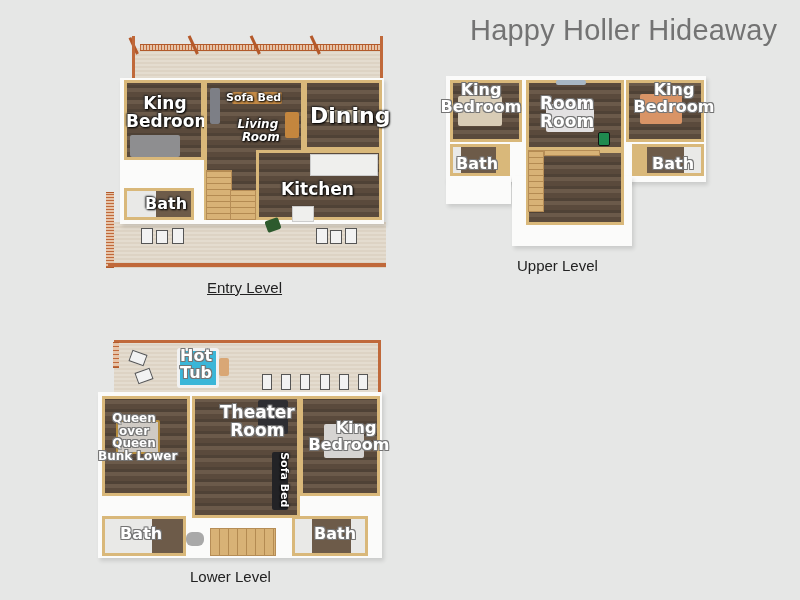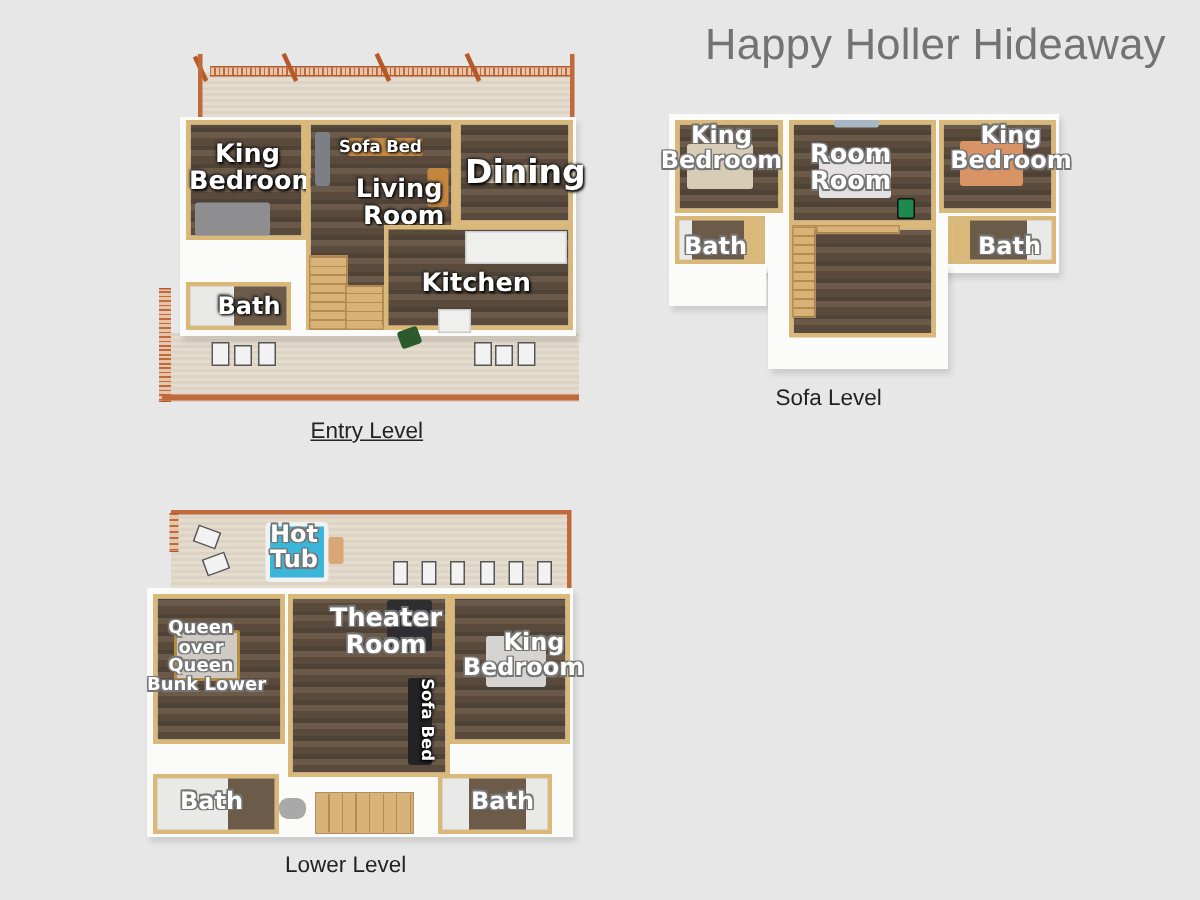--- a/index.html
+++ b/index.html
@@ -104,21 +104,21 @@
   <div class="room bath" style="left:124px;top:188px;width:70px;height:32px;">
       <div class="tile"></div>
     </div>
   <div class="label" style="left:145px;top:196px;font-size:16px;">Bath</div>
 
   <div class="room" style="left:204px;top:80px;width:100px;height:140px;"></div>
   <div class="furn" style="left:232px;top:92px;width:50px;height:12px;background:#c48a45;"></div>
   <div class="furn" style="left:210px;top:88px;width:10px;height:36px;background:#7d7f86;"></div>
   <div class="furn" style="left:285px;top:112px;width:14px;height:26px;background:#c4863e;"></div>
   <div class="label" style="left:226px;top:92px;font-size:11px;">Sofa Bed</div>
-  <div class="label" style="left:236px;top:118px;font-size:17px;">
+  <div class="label" style="left:236px;top:118px;font-size:12px;font-style:italic;">
     <div>Living</div>
     <div style="margin-left:6px;">Room</div>
   </div>
 
   <div class="stairs" style="left:206px;top:170px;width:26px;height:50px;"></div>
   <div class="stairs" style="left:230px;top:190px;width:26px;height:30px;"></div>
 
   <div class="room" style="left:304px;top:80px;width:78px;height:70px;"></div>
   <div class="furn" style="left:322px;top:110px;width:42px;height:12px;background:#d6c6a9;"></div>
   <div class="label" style="left:310px;top:104px;font-size:22px;">Dining</div>
@@ -174,21 +174,21 @@
   <div class="label outline" style="left:624px;top:82px;font-size:16px;width:100px;">
     <div>King</div>
     <div>Bedroom</div>
   </div>
 
   <div class="room bath" style="left:632px;top:144px;width:72px;height:32px;">
       <div class="tile" style="background:linear-gradient(90deg,#d9b87a 0 18%,#6d5b49 18% 75%,#e9e9e7 75% 100%);"></div>
     </div>
   <div class="label outline" style="left:652px;top:156px;font-size:16px;">Bath</div>
 </div>
-<div class="level-caption" style="left:517px;top:257px;">Sofa Level</div>
+<div class="level-caption" style="left:517px;top:257px;">Upper Level</div>
 
 <div class="plan" style="left:0;top:0;width:400px;height:600px;">
 
   <div class="deck" style="left:114px;top:340px;width:266px;height:54px;"></div>
   <div class="rail" style="left:114px;top:340px;width:266px;height:3px;"></div>
   <div class="rail" style="left:378px;top:340px;width:3px;height:54px;"></div>
   <div class="rail-mesh" style="left:113px;top:342px;width:6px;height:26px;background:repeating-linear-gradient(0deg,#c0693a 0 1px,#e6c4a9 1px 4px);"></div>
 
   <div class="hottub" style="left:177px;top:348px;width:42px;height:40px;"></div>
   <div class="furn" style="left:219px;top:358px;width:10px;height:18px;background:#d9a775;"></div>

